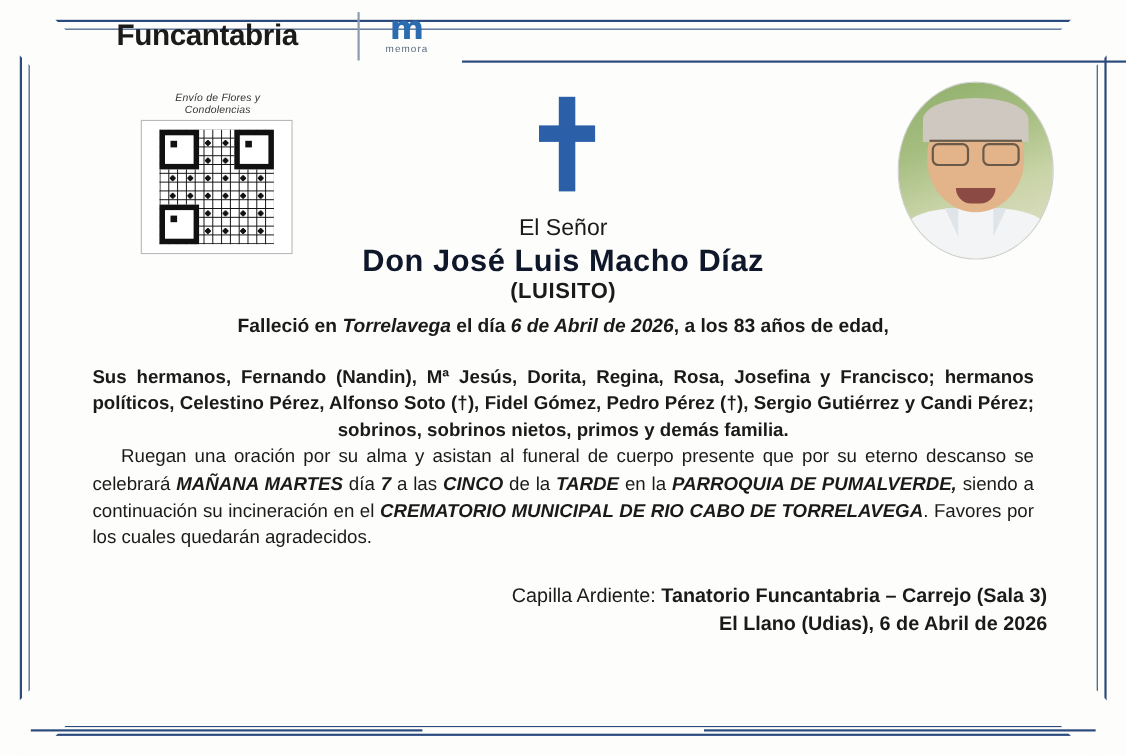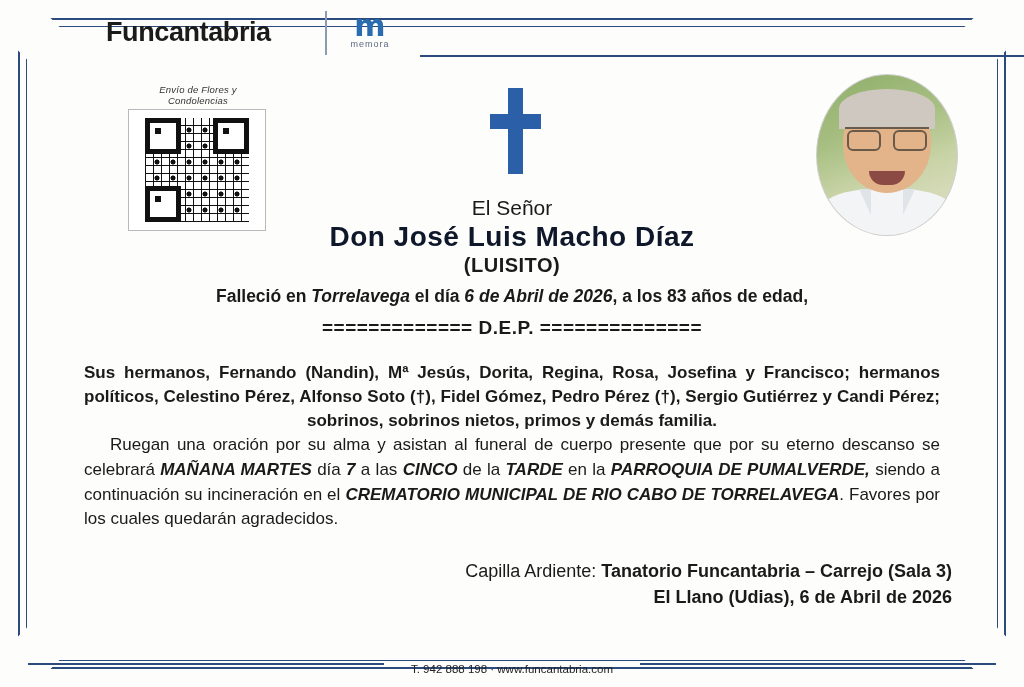--- a/index.html
+++ b/index.html
@@ -417,33 +417,31 @@
 
   <div class="content">
     <div class="el-senor">El Señor</div>
     <div class="name">Don José Luis Macho Díaz</div>
     <div class="nickname">(LUISITO)</div>
 
     <div class="line-died">
       <span>Falleció en </span><em>Torrelavega</em><span> el día </span><em>6 de Abril de 2026</em><span>, a los 83 años de edad,</span>
     </div>
 
-    <div class="dep">============= D.E.P. ==============</div>
 
     <div class="family">Sus hermanos, Fernando (Nandin), Mª Jesús, Dorita, Regina, Rosa, Josefina y Francisco; hermanos políticos, Celestino Pérez, Alfonso Soto (†), Fidel Gómez, Pedro Pérez (†), Sergio Gutiérrez y Candi Pérez; sobrinos, sobrinos nietos, primos y demás familia.</div>
 
     <div class="prayer">
       <span>Ruegan una oración por su alma y asistan al funeral de cuerpo presente que por su eterno descanso se celebrará </span><i>MAÑANA MARTES</i><span> día </span><i>7</i><span> a las </span><i>CINCO</i><span> de la </span><i>TARDE</i><span> en la </span><i>PARROQUIA DE PUMALVERDE,</i><span> siendo a continuación su incineración en el </span><i>CREMATORIO MUNICIPAL DE RIO CABO DE TORRELAVEGA</i><span>. Favores por los cuales quedarán agradecidos.</span>
     </div>
 
     <div class="chapel">
       <div>
         <span class="label">Capilla Ardiente: </span><span class="value">Tanatorio Funcantabria – Carrejo (Sala 3)</span>
       </div>
       <div class="place">El Llano (Udias), 6 de Abril de 2026</div>
     </div>
   </div>
 
   <div class="footer-rule-l"></div>
   <div class="footer-rule-r"></div>
-  <div class="footer">T. 942 888 198 · www.funcantabria.com</div>
 
 </div>
 
 </body></html>

